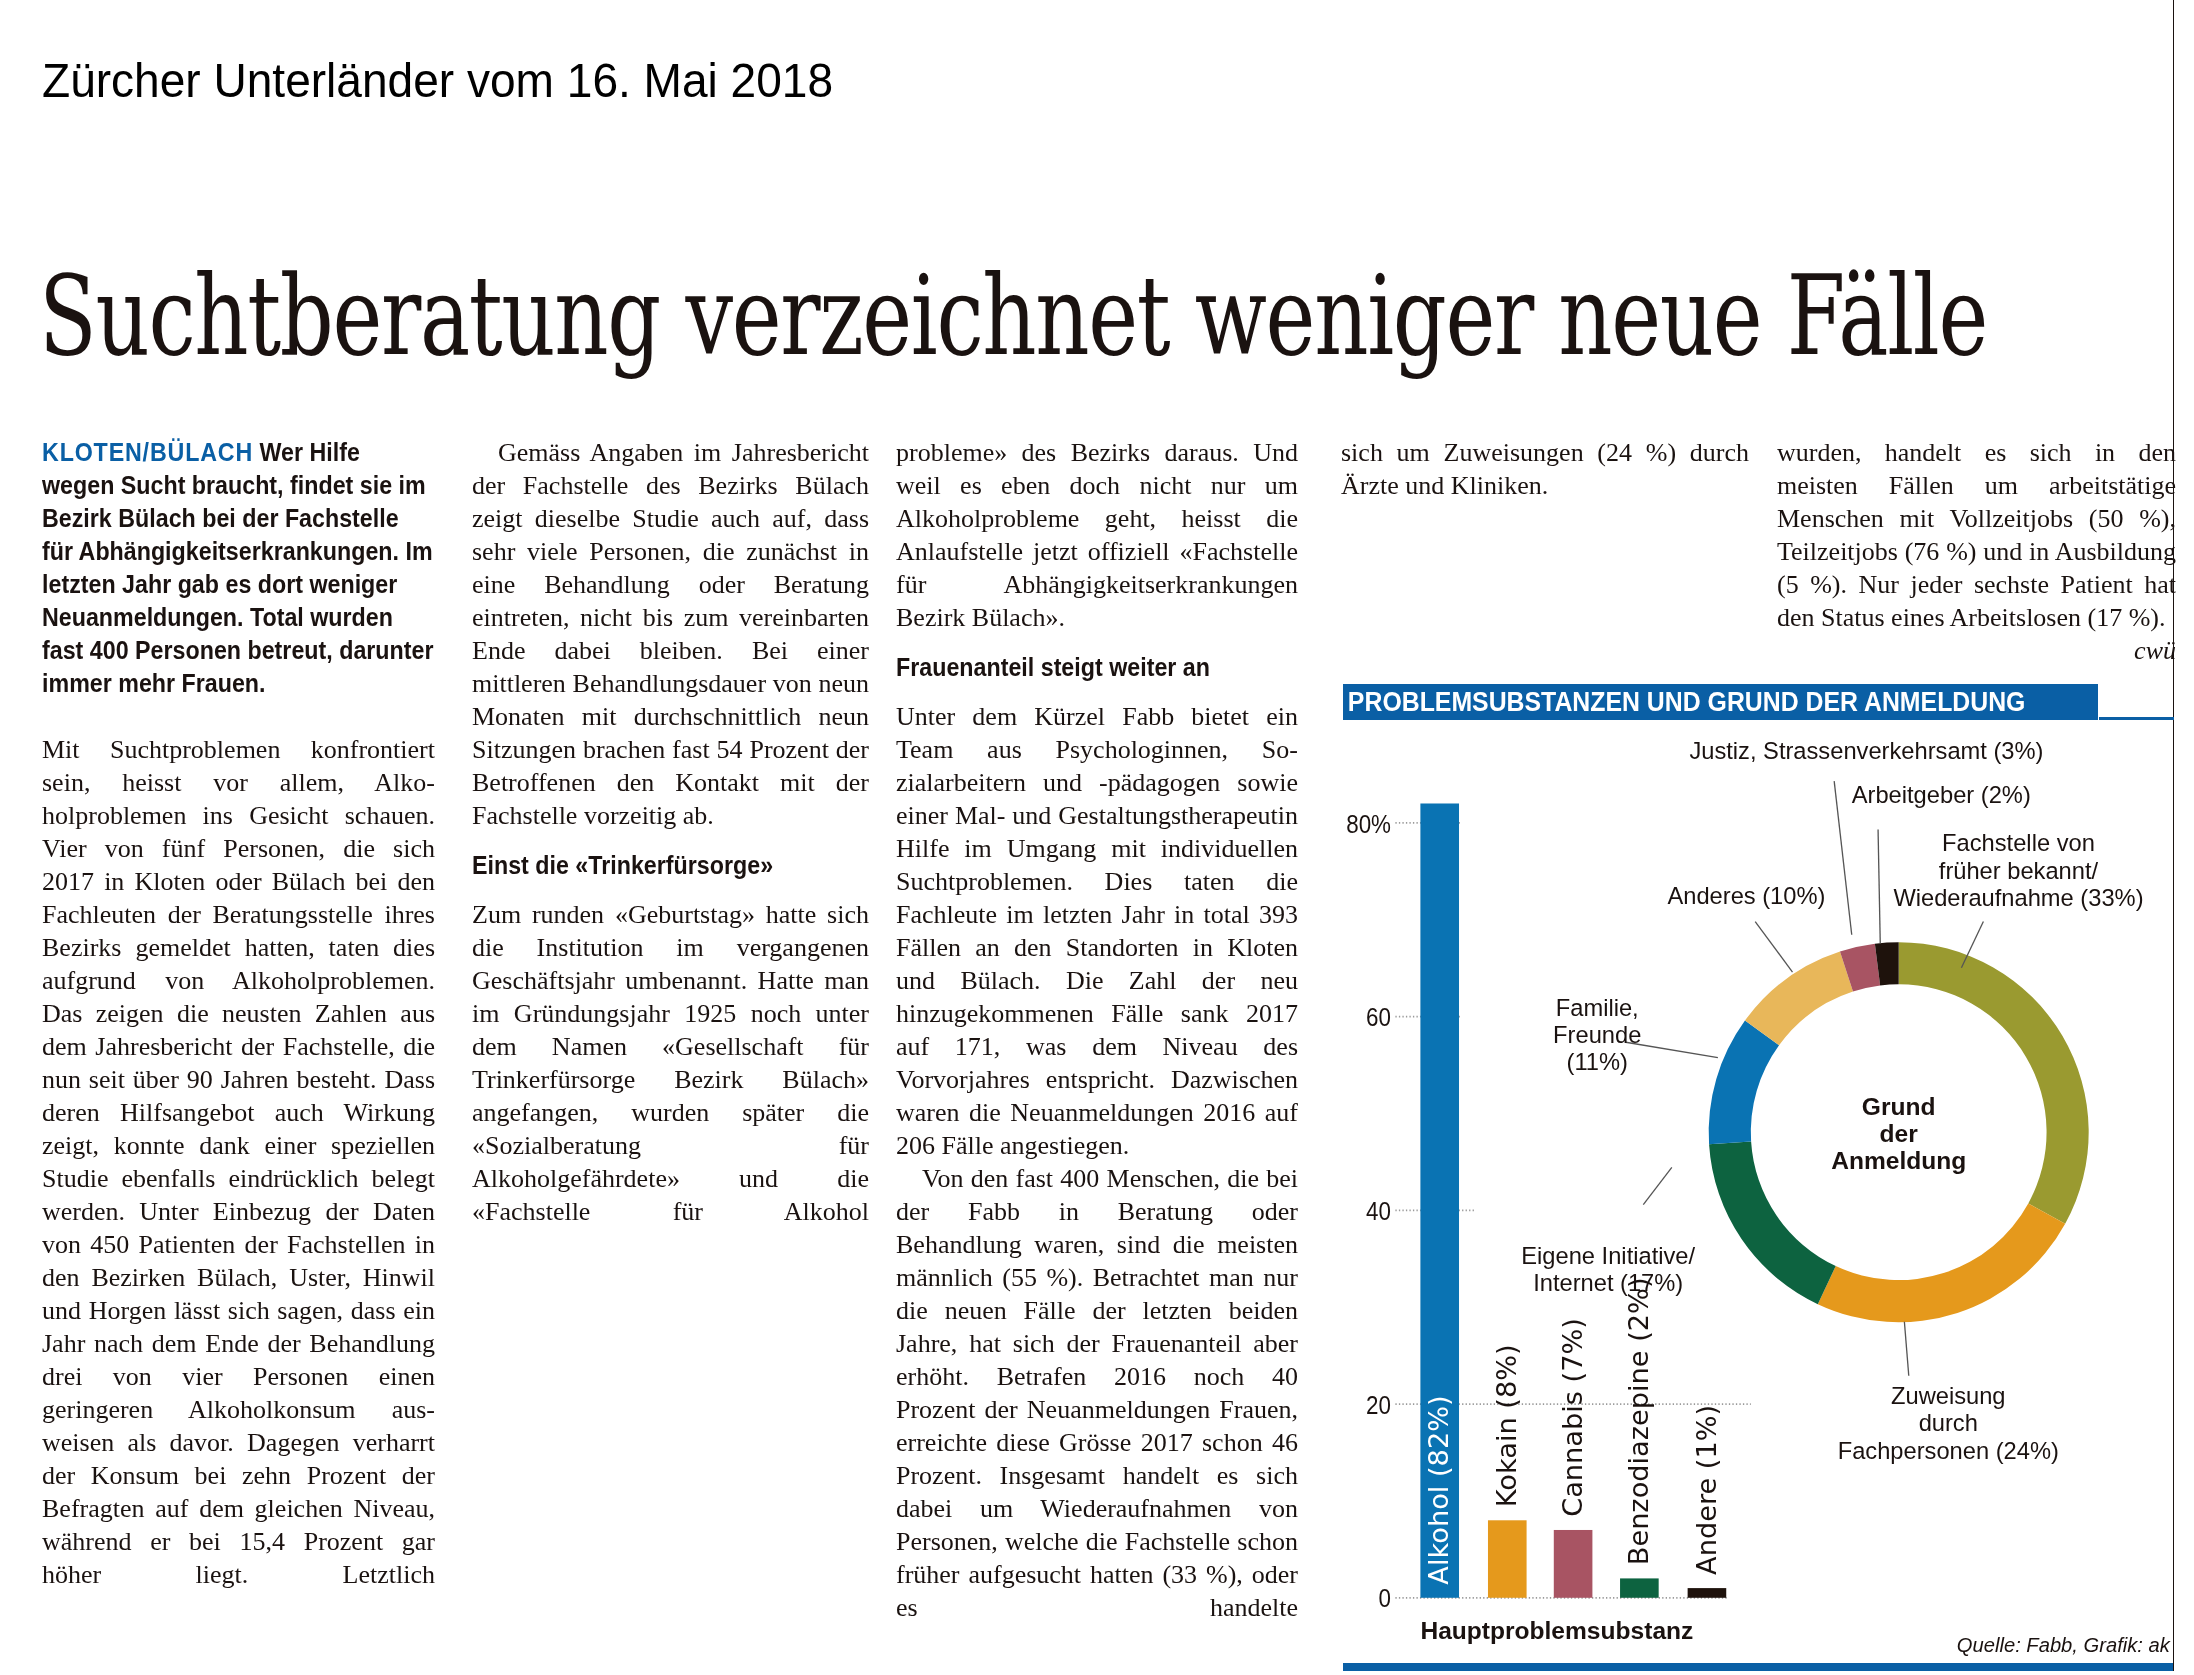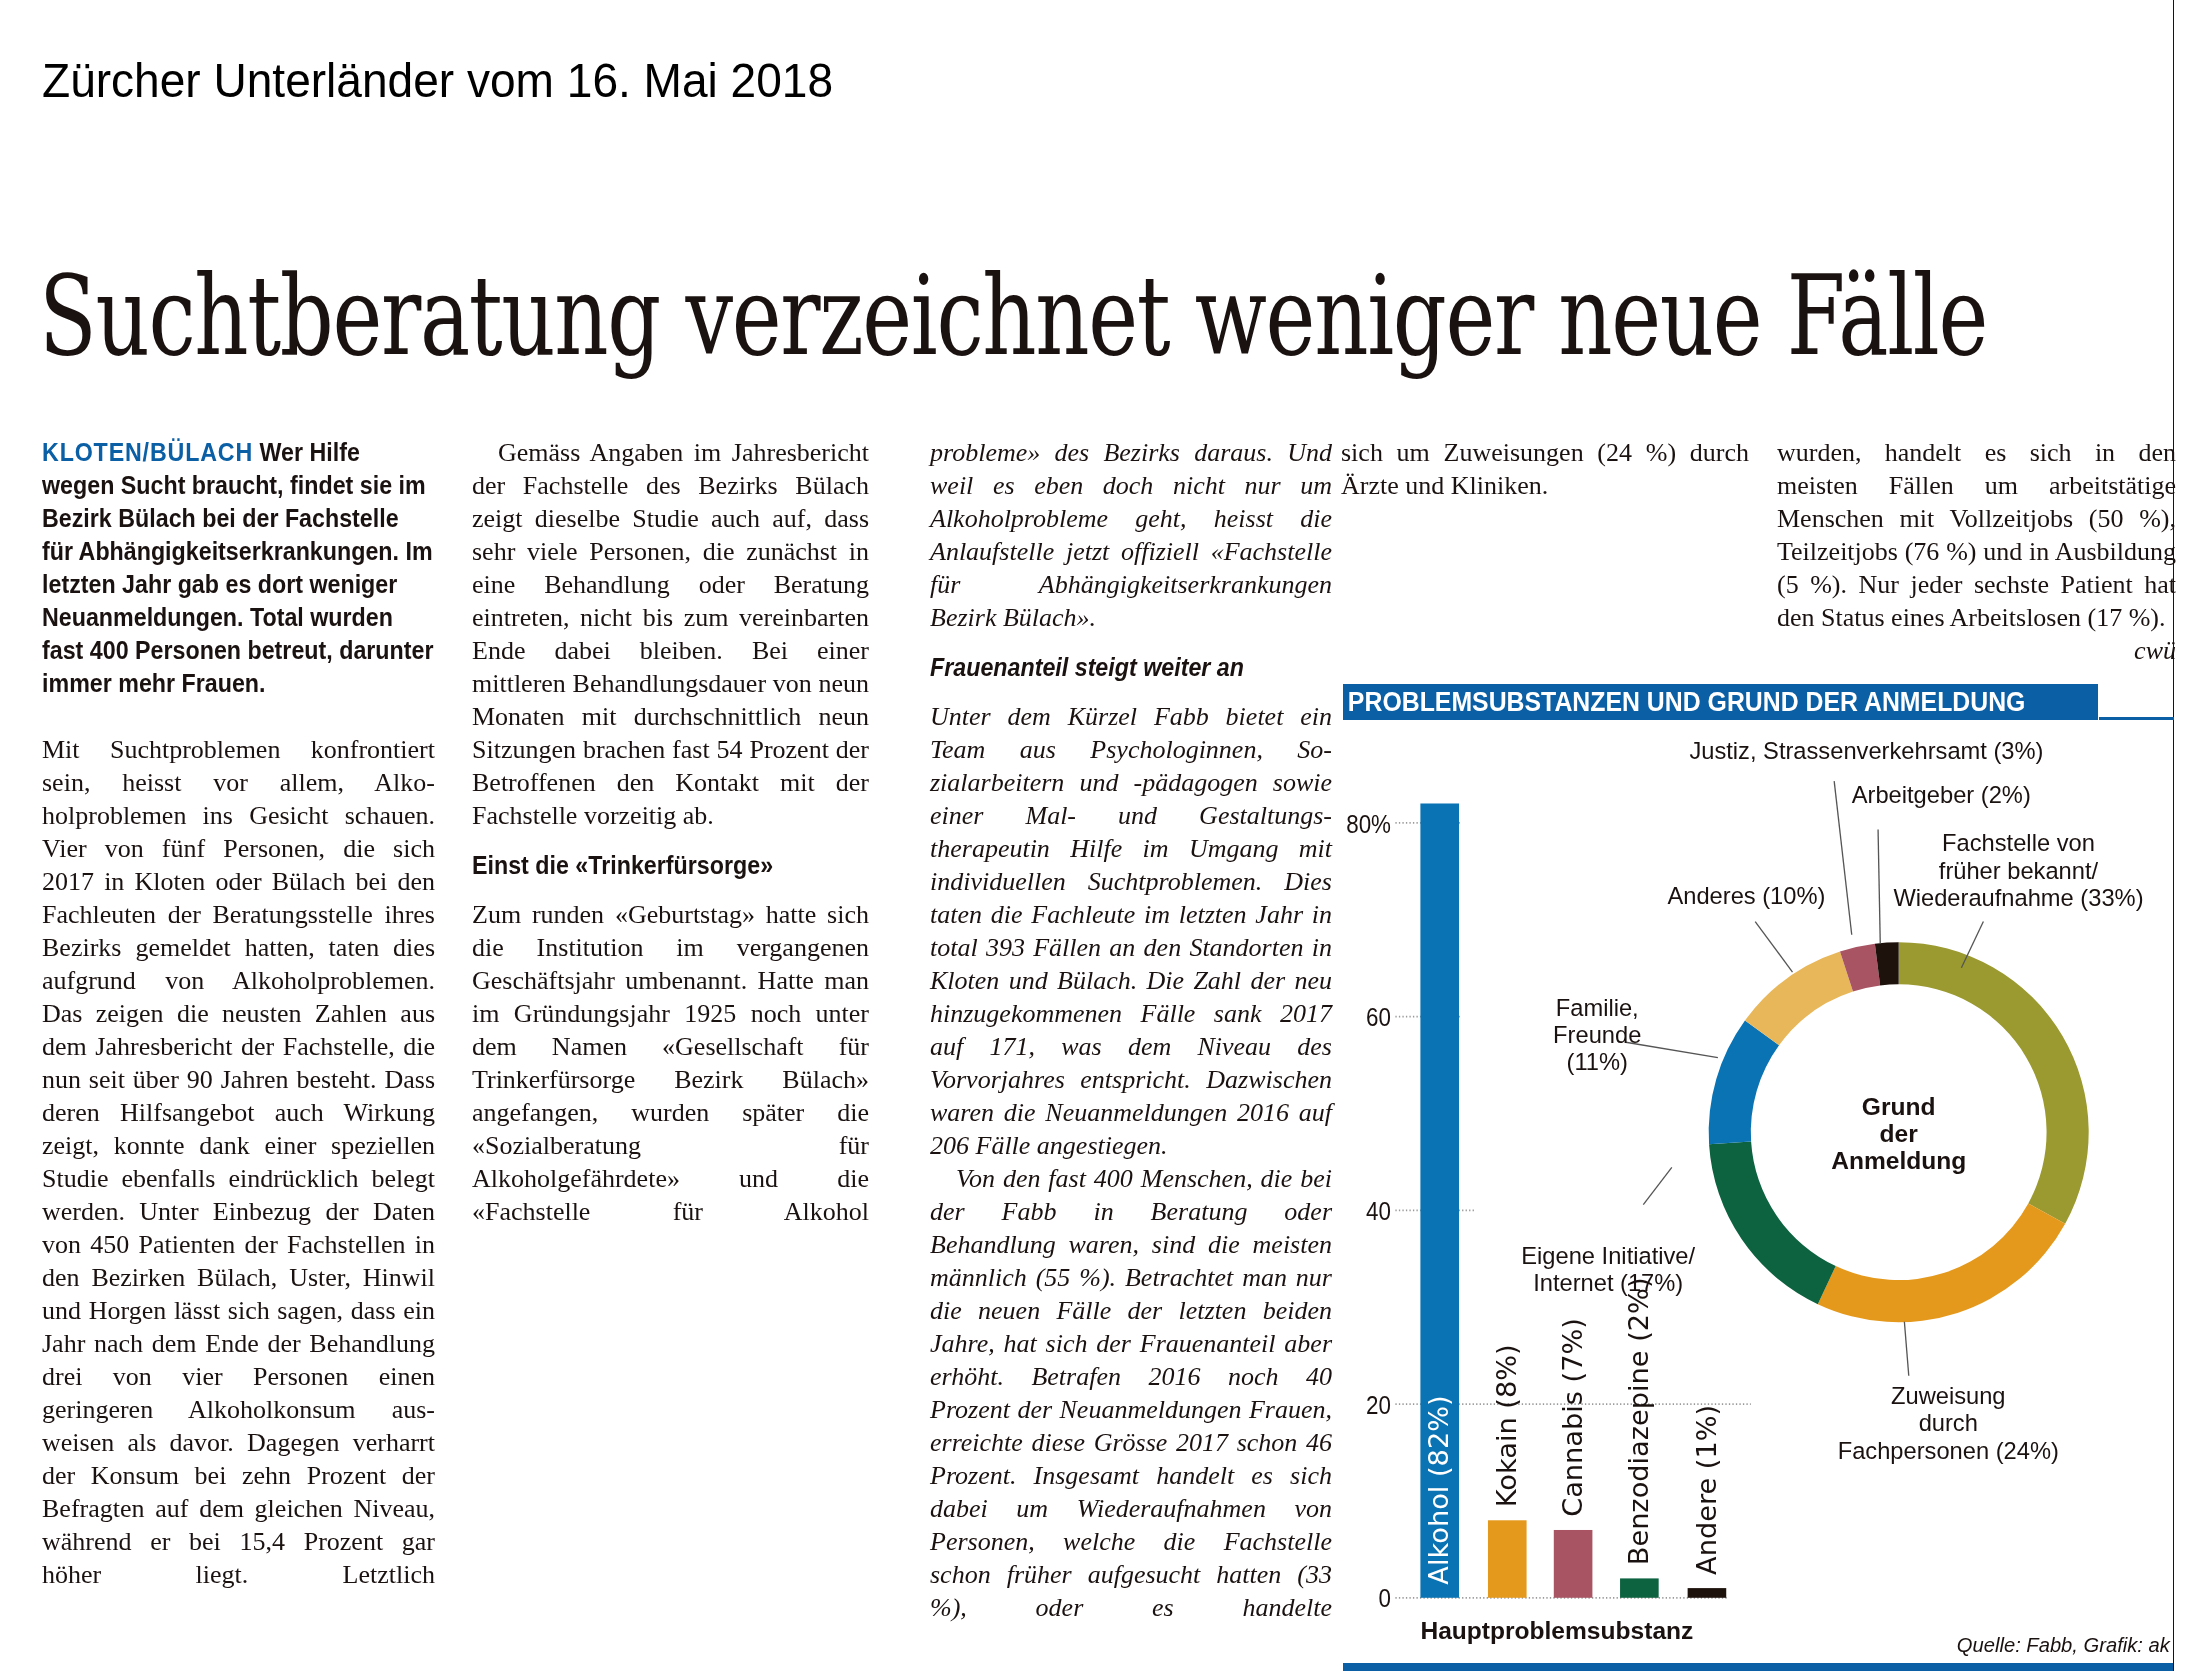--- a/index.html
+++ b/index.html
@@ -21,21 +21,21 @@
     letter-spacing: -1.8px;
   }
   .column {
     top: 408px;
     font-family: "Liberation Serif", serif;
     font-size: 26px; line-height: 33px; color: #1a1210;
     text-align: justify; hyphens: manual; margin-top: 28px;
   }
   .col1 { left: 42px; width: 393px; }
   .col2 { left: 472px; width: 397px; }
-  .col3 { left: 930px; width: 402px; font-style: italic; }
+  .col3 { left: 896px; width: 402px; }
   .col4 { left: 1341px; width: 408px; }
   .col5 { left: 1777px; width: 399px; }
   .column p { margin: 0; }
   .column p.indent { text-indent: 26px; }
   .lead {
     font-family: "Liberation Sans", sans-serif; font-weight: bold;
     font-size: 25px; line-height: 33px; text-align: left;
     transform: scaleX(0.93); transform-origin: left top; width: 423px;
     margin-bottom: 33px;
   }

